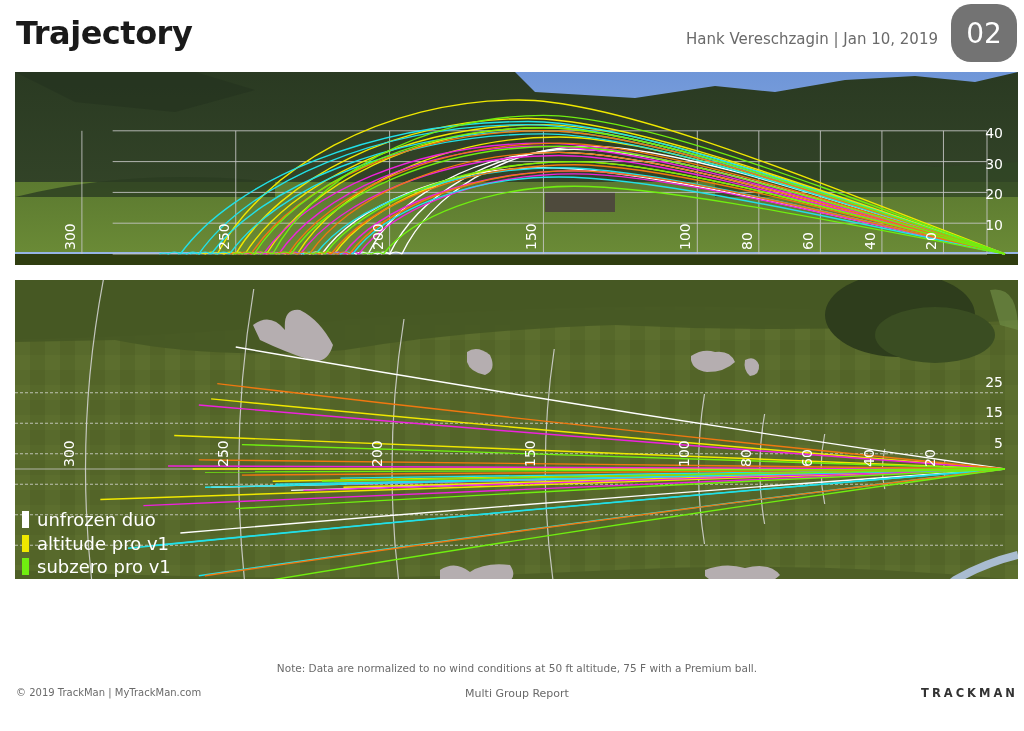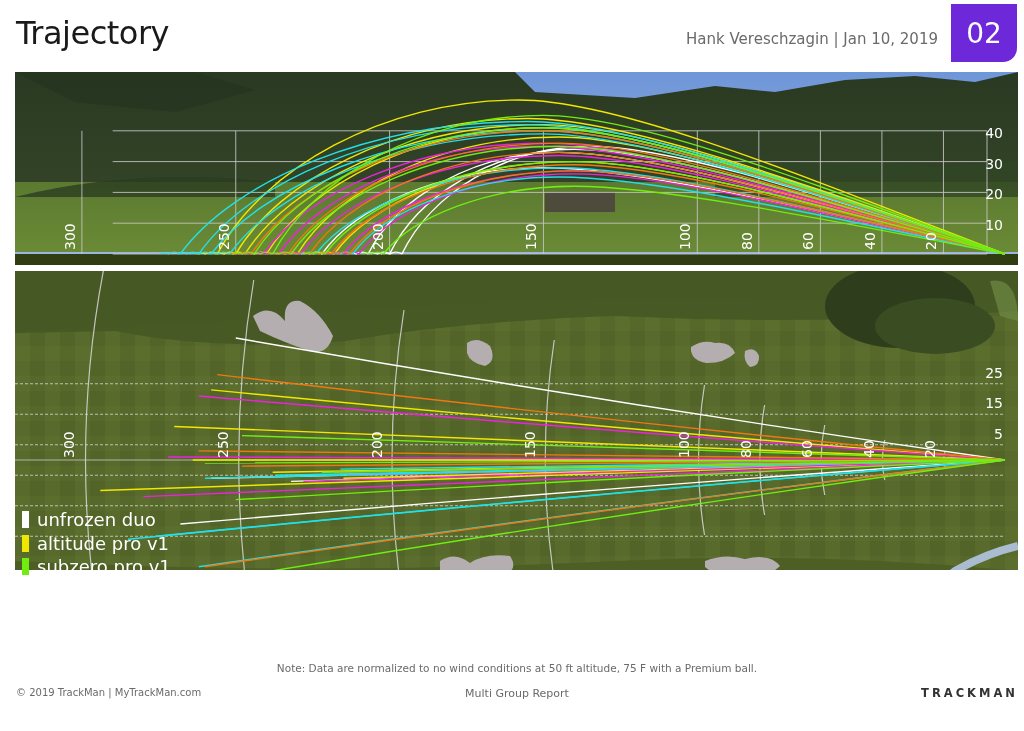--- a/index.html
+++ b/index.html
@@ -1,22 +1,22 @@
 <!DOCTYPE html>
 <html><head>
 <meta charset="utf-8">
 <style>
   html, body { margin: 0; padding: 0; background: #ffffff; }
   body { width: 1024px; height: 731px; position: relative; overflow: hidden; font-family: "DejaVu Sans", sans-serif; }
-  .title { position: absolute; left: 16px; top: 14px; font-size: 32px; color: #1a1a1a; font-family: "DejaVu Sans", sans-serif; font-weight: normal; letter-spacing: -0.5px; }
+  .title { position: absolute; left: 16px; top: 14px; font-size: 32px; color: #1a1a1a; font-family: "DejaVu Sans", sans-serif; font-weight: bold; letter-spacing: -0.5px; }
   .meta { position: absolute; right: 86px; top: 30px; font-size: 15px; color: #6a6a6a; }
-  .page-badge { position: absolute; left: 951px; top: 4px; width: 66px; height: 58px; background: #6d28d9; border-bottom-right-radius: 14px; color: #fff; font-size: 28px; display: flex; align-items: center; justify-content: center; }
+  .page-badge { position: absolute; left: 951px; top: 4px; width: 66px; height: 58px; background: #737373; border-bottom-right-radius: 14px; color: #fff; font-size: 28px; display: flex; align-items: center; justify-content: center; border-radius: 20px; }
   .panel { position: absolute; left: 15px; width: 1003px; overflow: hidden; }
   .side-panel { top: 72px; height: 193px; }
-  .top-panel { top: 271px; height: 299px; }
+  .top-panel { top: 280px; height: 299px; }
   svg { display: block; }
   .legend { position: absolute; left: 22px; top: 508px; }
   .legend-item { display: flex; align-items: center; height: 23.5px; }
   .legend-swatch { width: 7px; height: 17px; margin-right: 8px; }
   .legend-label { color: #ffffff; font-size: 18px; font-family: "DejaVu Sans", sans-serif; }
   .note { position: absolute; top: 662px; left: 0; width: 1034px; text-align: center; font-size: 10.5px; color: #6a6a6a; }
   .copyright { position: absolute; left: 16px; top: 687px; font-size: 10px; color: #6a6a6a; }
   .report-name { position: absolute; top: 687px; left: 0; width: 1034px; text-align: center; font-size: 11px; color: #6a6a6a; }
   .brand { position: absolute; right: 6px; top: 686px; font-size: 11.5px; letter-spacing: 3px; color: #333; font-weight: bold; font-family: "DejaVu Sans", sans-serif; }
 </style>

